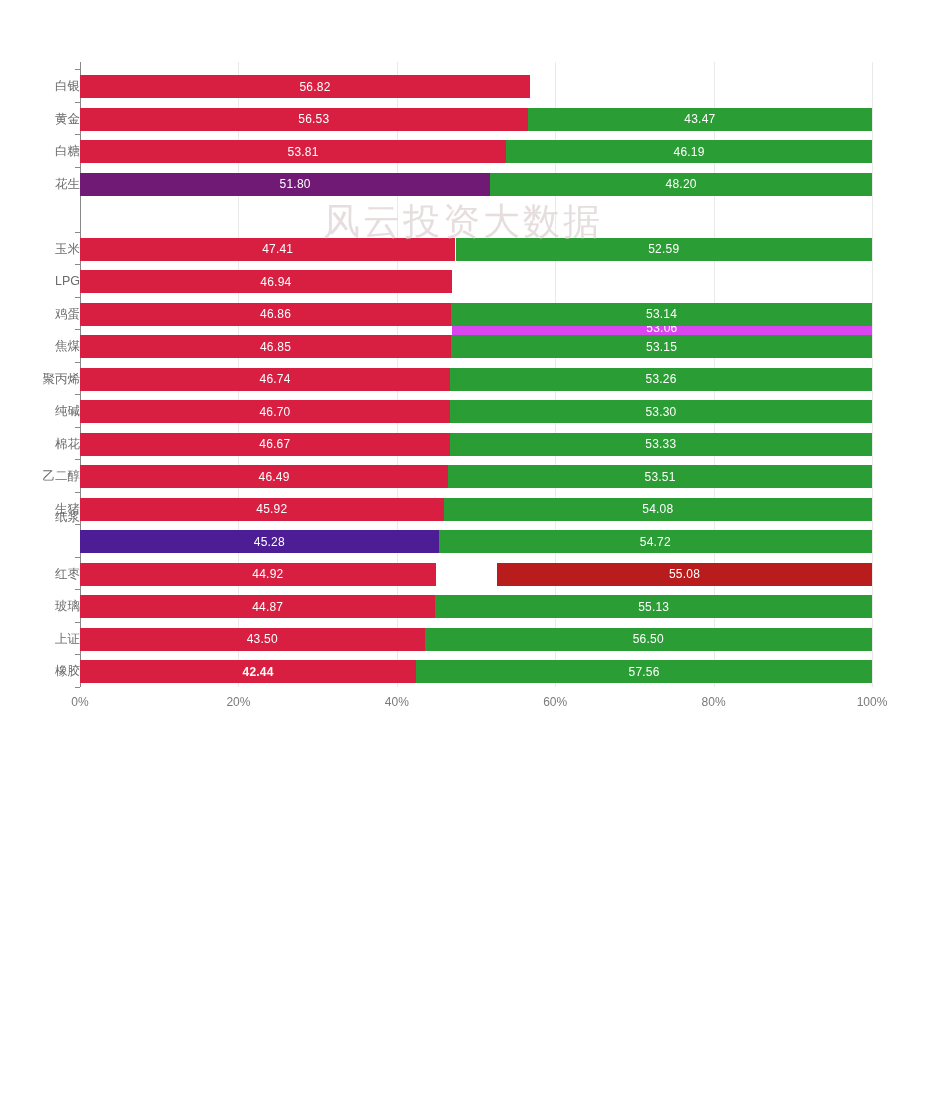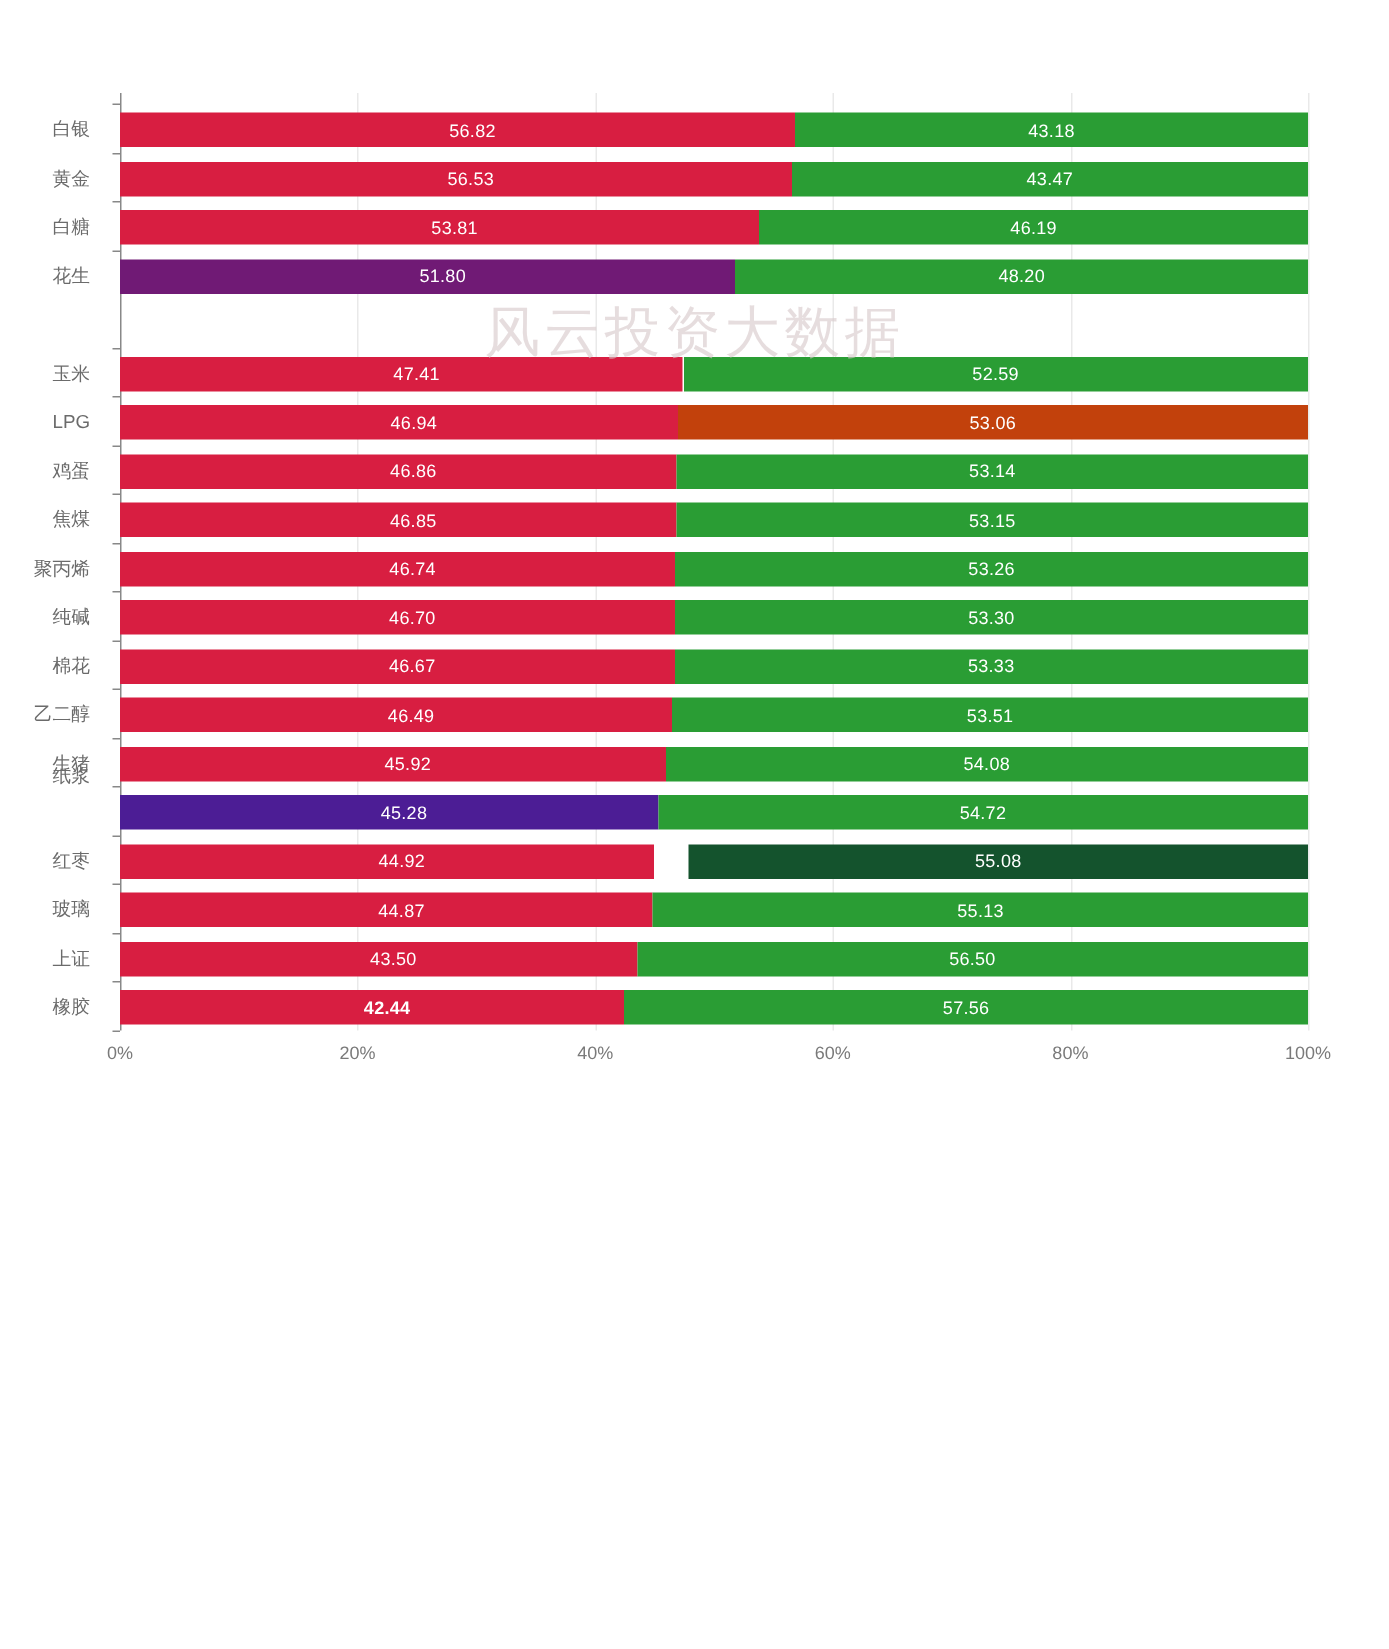--- a/index.html
+++ b/index.html
@@ -78,21 +78,21 @@
 
   .cat-label {
     position: absolute;
     right: 0;
     width: 68px;
     text-align: right;
     font-size: 12.5px;
     color: #6b6b6b;
     white-space: nowrap;
     line-height: 23px;
-    padding-right: 20px;
+    padding-right: 0;
   }
 
   .cat-label-wrap {
     position: absolute;
     left: 0;
     width: 80px;
     height: 23px;
   }
 
   .x-tick-label {
@@ -152,23 +152,20 @@
       <div class="tick-mark" style="top: 589px;"></div>
       <div class="tick-mark" style="top: 621.5px;"></div>
       <div class="tick-mark" style="top: 654px;"></div>
       <div class="tick-mark" style="top: 686.5px;"></div>
     </div>
   <div id="rows">
       <div class="row" style="top: 75px; left: 80px;">
         <div class="bar bar-left" style="width: 450.014px; background: rgb(216, 30, 65);">
           <span class="bar-label">56.82</span>
         </div>
-        <div class="bar bar-right" style="width: 341.986px; background: rgb(42, 157, 52);">
-          <span class="bar-label">43.18</span>
-        </div>
       </div>
       <div class="cat-label-wrap" style="top: 75px;">
         <div class="cat-label">白银</div>
       </div>
       <div class="row" style="top: 107.5px; left: 80px;">
         <div class="bar bar-left" style="width: 447.718px; background: rgb(216, 30, 65);">
           <span class="bar-label">56.53</span>
         </div>
         <div class="bar bar-right" style="width: 344.282px; background: rgb(42, 157, 52);">
           <span class="bar-label">43.47</span>
@@ -207,21 +204,21 @@
           <span class="bar-label">52.59</span>
         </div>
       </div>
       <div class="cat-label-wrap" style="top: 237.5px;">
         <div class="cat-label">玉米</div>
       </div>
       <div class="row" style="top: 270px; left: 80px;">
         <div class="bar bar-left" style="width: 371.765px; background: rgb(216, 30, 65);">
           <span class="bar-label">46.94</span>
         </div>
-        <div class="bar bar-right" style="width: 420.235px; background: #c2410c;">
+        <div class="bar bar-right" style="width: 420.235px; background: #d946ef; margin-top: 46px;">
           <span class="bar-label">53.06</span>
         </div>
       </div>
       <div class="cat-label-wrap" style="top: 270px;">
         <div class="cat-label">LPG</div>
       </div>
       <div class="row" style="top: 302.5px; left: 80px;">
         <div class="bar bar-left" style="width: 371.131px; background: rgb(216, 30, 65);">
           <span class="bar-label">46.86</span>
         </div>
@@ -306,21 +303,21 @@
           <span class="bar-label">54.72</span>
         </div>
       </div>
       <div class="cat-label-wrap" style="top: 506px;">
         <div class="cat-label">纸浆</div>
       </div>
       <div class="row" style="top: 562.5px; left: 80px;">
         <div class="bar bar-left" style="width: 355.766px; background: rgb(216, 30, 65);">
           <span class="bar-label">44.92</span>
         </div>
-        <div class="bar bar-right" style="width: 413px; background: #14532d;">
+        <div class="bar bar-right" style="width: 375px; background: #b91c1c;">
           <span class="bar-label">55.08</span>
         </div>
       </div>
       <div class="cat-label-wrap" style="top: 562.5px;">
         <div class="cat-label">红枣</div>
       </div>
       <div class="row" style="top: 595px; left: 80px;">
         <div class="bar bar-left" style="width: 355.37px; background: rgb(216, 30, 65);">
           <span class="bar-label">44.87</span>
         </div>

